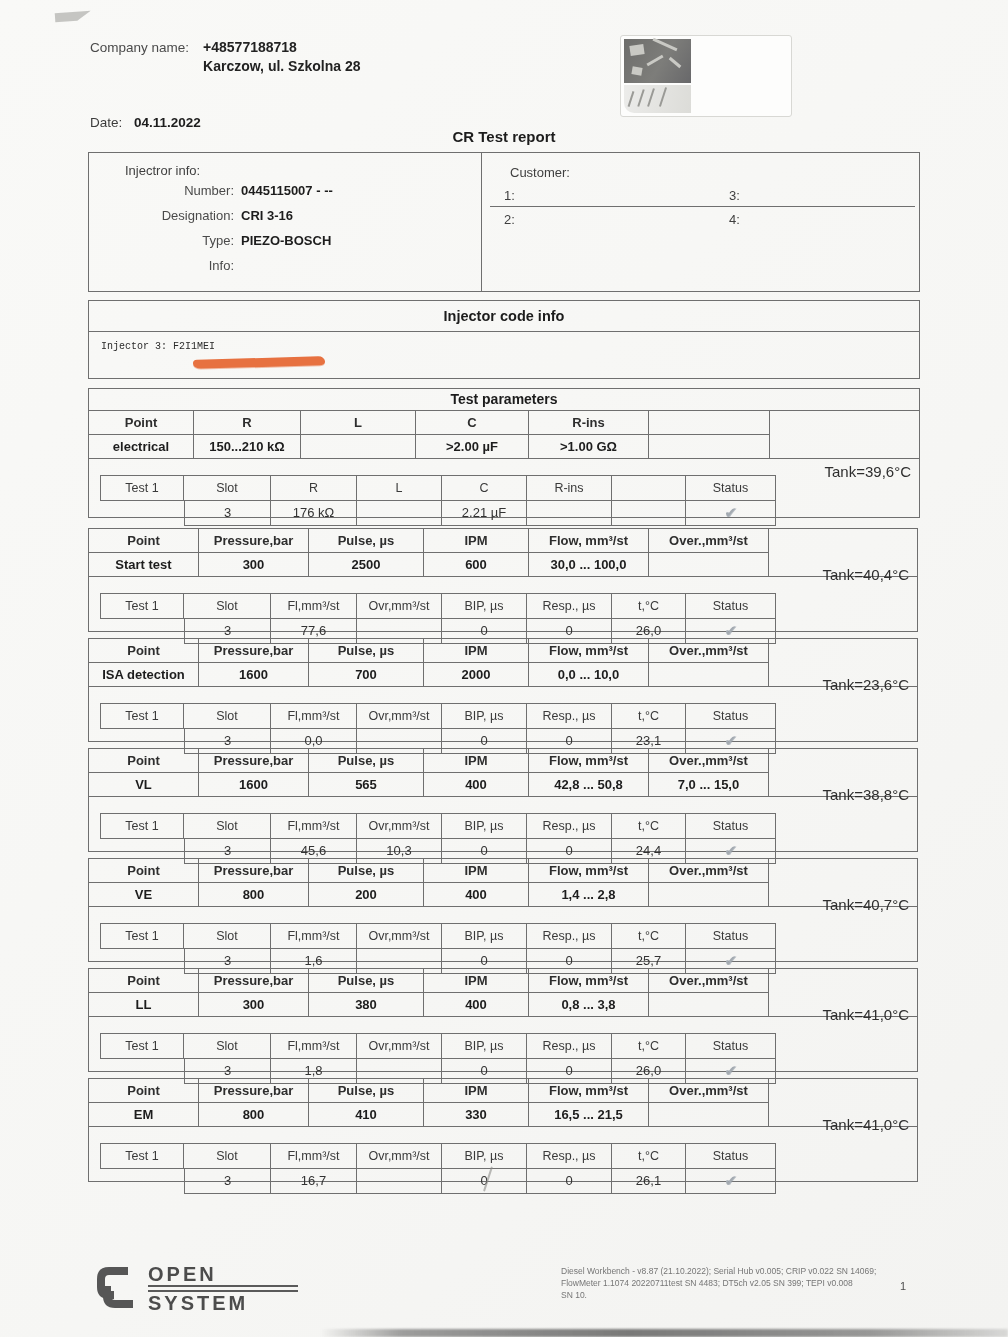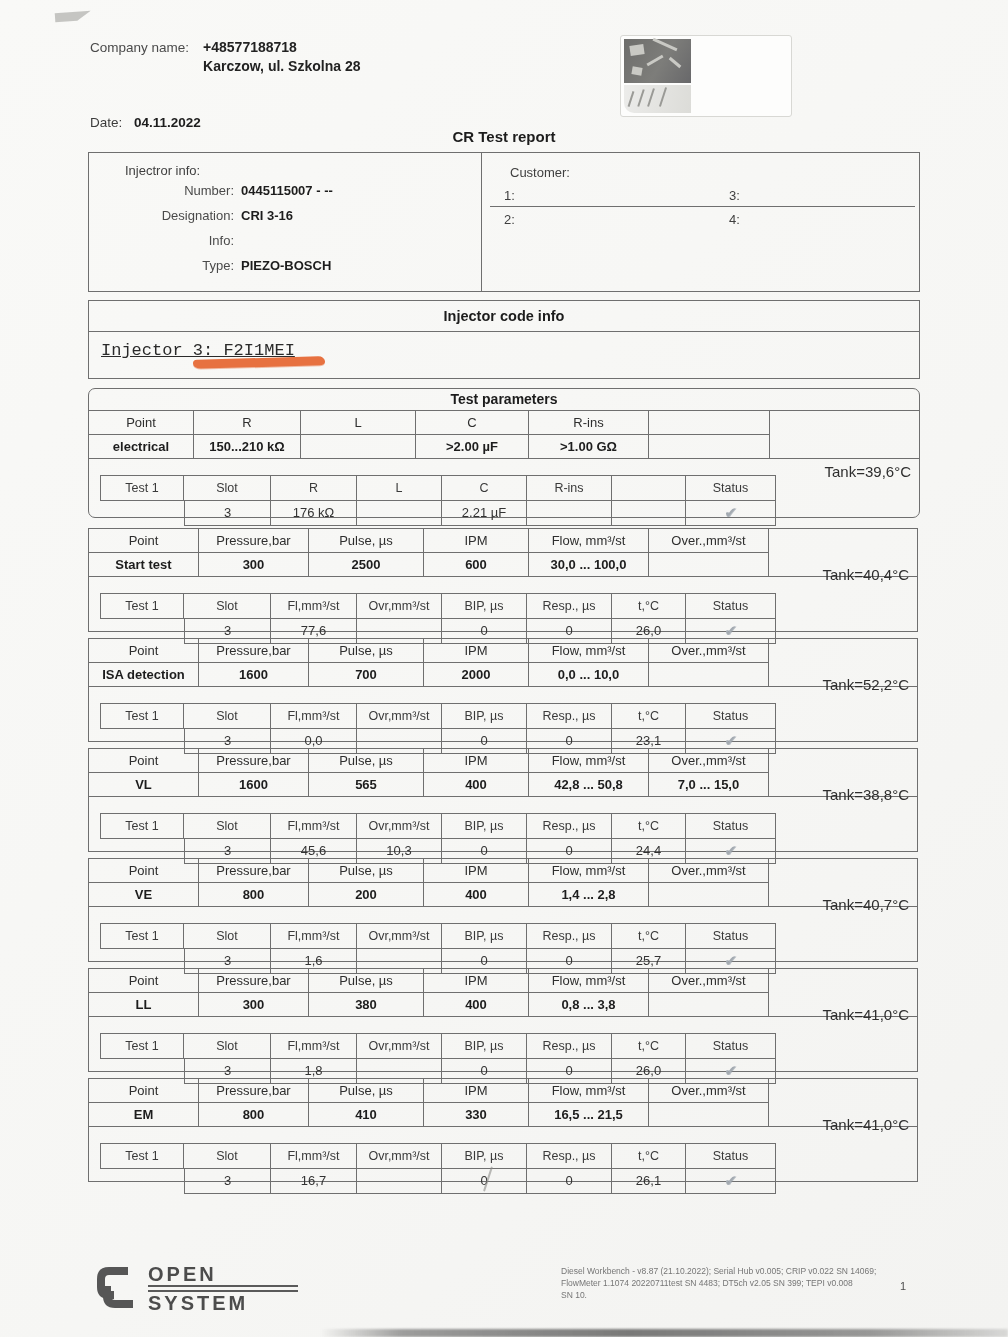--- a/index.html
+++ b/index.html
@@ -39,32 +39,32 @@
   .info-lab { width:145px; text-align:right; color:#4a4a4a; }
   .info-val { padding-left:7px; font-weight:bold; color:#1d1d1d; }
   .info-right { flex:1; position:relative; }
   .cust-title { padding:12px 0 0 28px; color:#3f3f3f; }
   .cust-divider { position:absolute; left:8px; right:4px; top:53px; border-top:1px solid #6f6f6f; }
   .serial-title { padding:16px 0 0 16px; color:#3f3f3f; }
   .serial-grid { display:grid; grid-template-columns:225px 1fr; padding:8px 0 0 22px; row-gap:9px; color:#3f3f3f; }
 
   .code-box { position:absolute; left:88px; top:300px; width:830px; height:77px; }
   .code-title { height:30px; line-height:30px; text-align:center; font-weight:bold; font-size:14.5px; border-bottom:1px solid #6f6f6f; color:#1c1c1c; }
-  .code-line { padding:9px 0 0 12px; font-family:"Liberation Mono","DejaVu Sans Mono",monospace; font-size:17px; color:#2a2a2a;text-decoration:underline; }
+  .code-line { padding:9px 0 0 12px; font-family:"Liberation Mono","DejaVu Sans Mono",monospace; font-size:10px; color:#2a2a2a; }
   .code-marker { position:absolute; left:104px; top:57px; width:132px; height:9px;
     background:#e55f28; opacity:.88; border-radius:6px 10px 8px 12px / 60% 90% 60% 90%;
     transform:rotate(-1.6deg); box-shadow:0 1px 0 rgba(229,95,40,.45); }
 
   
-  .elec-section { position:absolute; left:88px; top:388px; width:830px; height:128px;border-radius:7px; }
+  .elec-section { position:absolute; left:88px; top:388px; width:830px; height:128px; }
   .sec-title { height:21px; line-height:21px; text-align:center; font-weight:bold; font-size:14px; border-bottom:1px solid #6f6f6f; color:#1c1c1c; }
   .eparam-grid { display:grid; grid-template-columns:105px 107px 115px 113px 120px 121px 1fr; border-bottom:1px solid #6f6f6f; }
   .param-grid  { display:grid; grid-template-columns:110px 110px 115px 105px 120px 120px 1fr; border-bottom:1px solid #6f6f6f; }
   .pcell { height:23px; line-height:23px; text-align:center; font-size:13px; }
-  .ph { border-right:1px solid #6f6f6f; border-bottom:1px solid #6f6f6f; color:#2e2e2e; }
+  .ph { border-right:1px solid #6f6f6f; border-bottom:1px solid #6f6f6f; color:#2e2e2e;font-weight:bold; }
   .pv { border-right:1px solid #6f6f6f; font-weight:bold; color:#1d1d1d; }
   .pfill { grid-column:7; grid-row:1 / 3; border:none; }
 
   .sub-table { margin:16px 0 0 11px; width:676px; }
   .sub-grid { display:grid; grid-template-columns:84px 87px 86px 85px 85px 85px 74px 90px; }
   .sh { height:24px; line-height:24px; text-align:center; font-size:12.5px; color:#3a3a3a;
         border:1px solid #6f6f6f; border-left:none; }
   .sh:first-child { border-left:1px solid #6f6f6f; }
   .sv { height:24px; line-height:24px; text-align:center; font-size:13px; color:#333;
         border-right:1px solid #6f6f6f; border-bottom:1px solid #6f6f6f; }
@@ -140,26 +140,26 @@
       <div class="info-title">Injectror info:</div>
       <div class="info-row">
           <div class="info-lab">Number:</div>
           <div class="info-val">0445115007 - --</div>
         </div>
       <div class="info-row">
           <div class="info-lab">Designation:</div>
           <div class="info-val">CRI 3-16</div>
         </div>
       <div class="info-row">
+          <div class="info-lab">Type:</div>
+          <div class="info-val">PIEZO-BOSCH</div>
+        </div>
+      <div class="info-row">
           <div class="info-lab">Info:</div>
           <div class="info-val"></div>
-        </div>
-      <div class="info-row">
-          <div class="info-lab">Type:</div>
-          <div class="info-val">PIEZO-BOSCH</div>
         </div>
     </div>
     <div class="info-right">
       <div class="cust-title">Customer:</div>
       <div class="cust-divider"></div>
       <div class="serial-grid">
         <div>1:</div>
         <div>3:</div>
         <div>2:</div>
         <div>4:</div>
@@ -288,21 +288,21 @@
           <div class="sv ghost"></div>
           <div class="sv first-data">3</div>
           <div class="sv">0,0</div>
           <div class="sv"></div>
           <div class="sv">0</div>
           <div class="sv">0</div>
           <div class="sv">23,1</div>
           <div class="sv"><span class="check">✔</span></div>
         </div>
       </div>
-      <div class="tank tank-flow">Tank=52,2°C</div>
+      <div class="tank tank-flow">Tank=23,6°C</div>
     </section>
 
     <section class="flow-section">
       <div class="param-grid">
         <div class="pcell ph">Point</div>
         <div class="pcell ph">Pressure,bar</div>
         <div class="pcell ph">Pulse, µs</div>
         <div class="pcell ph">IPM</div>
         <div class="pcell ph">Flow, mm³/st</div>
         <div class="pcell ph">Over.,mm³/st</div>

